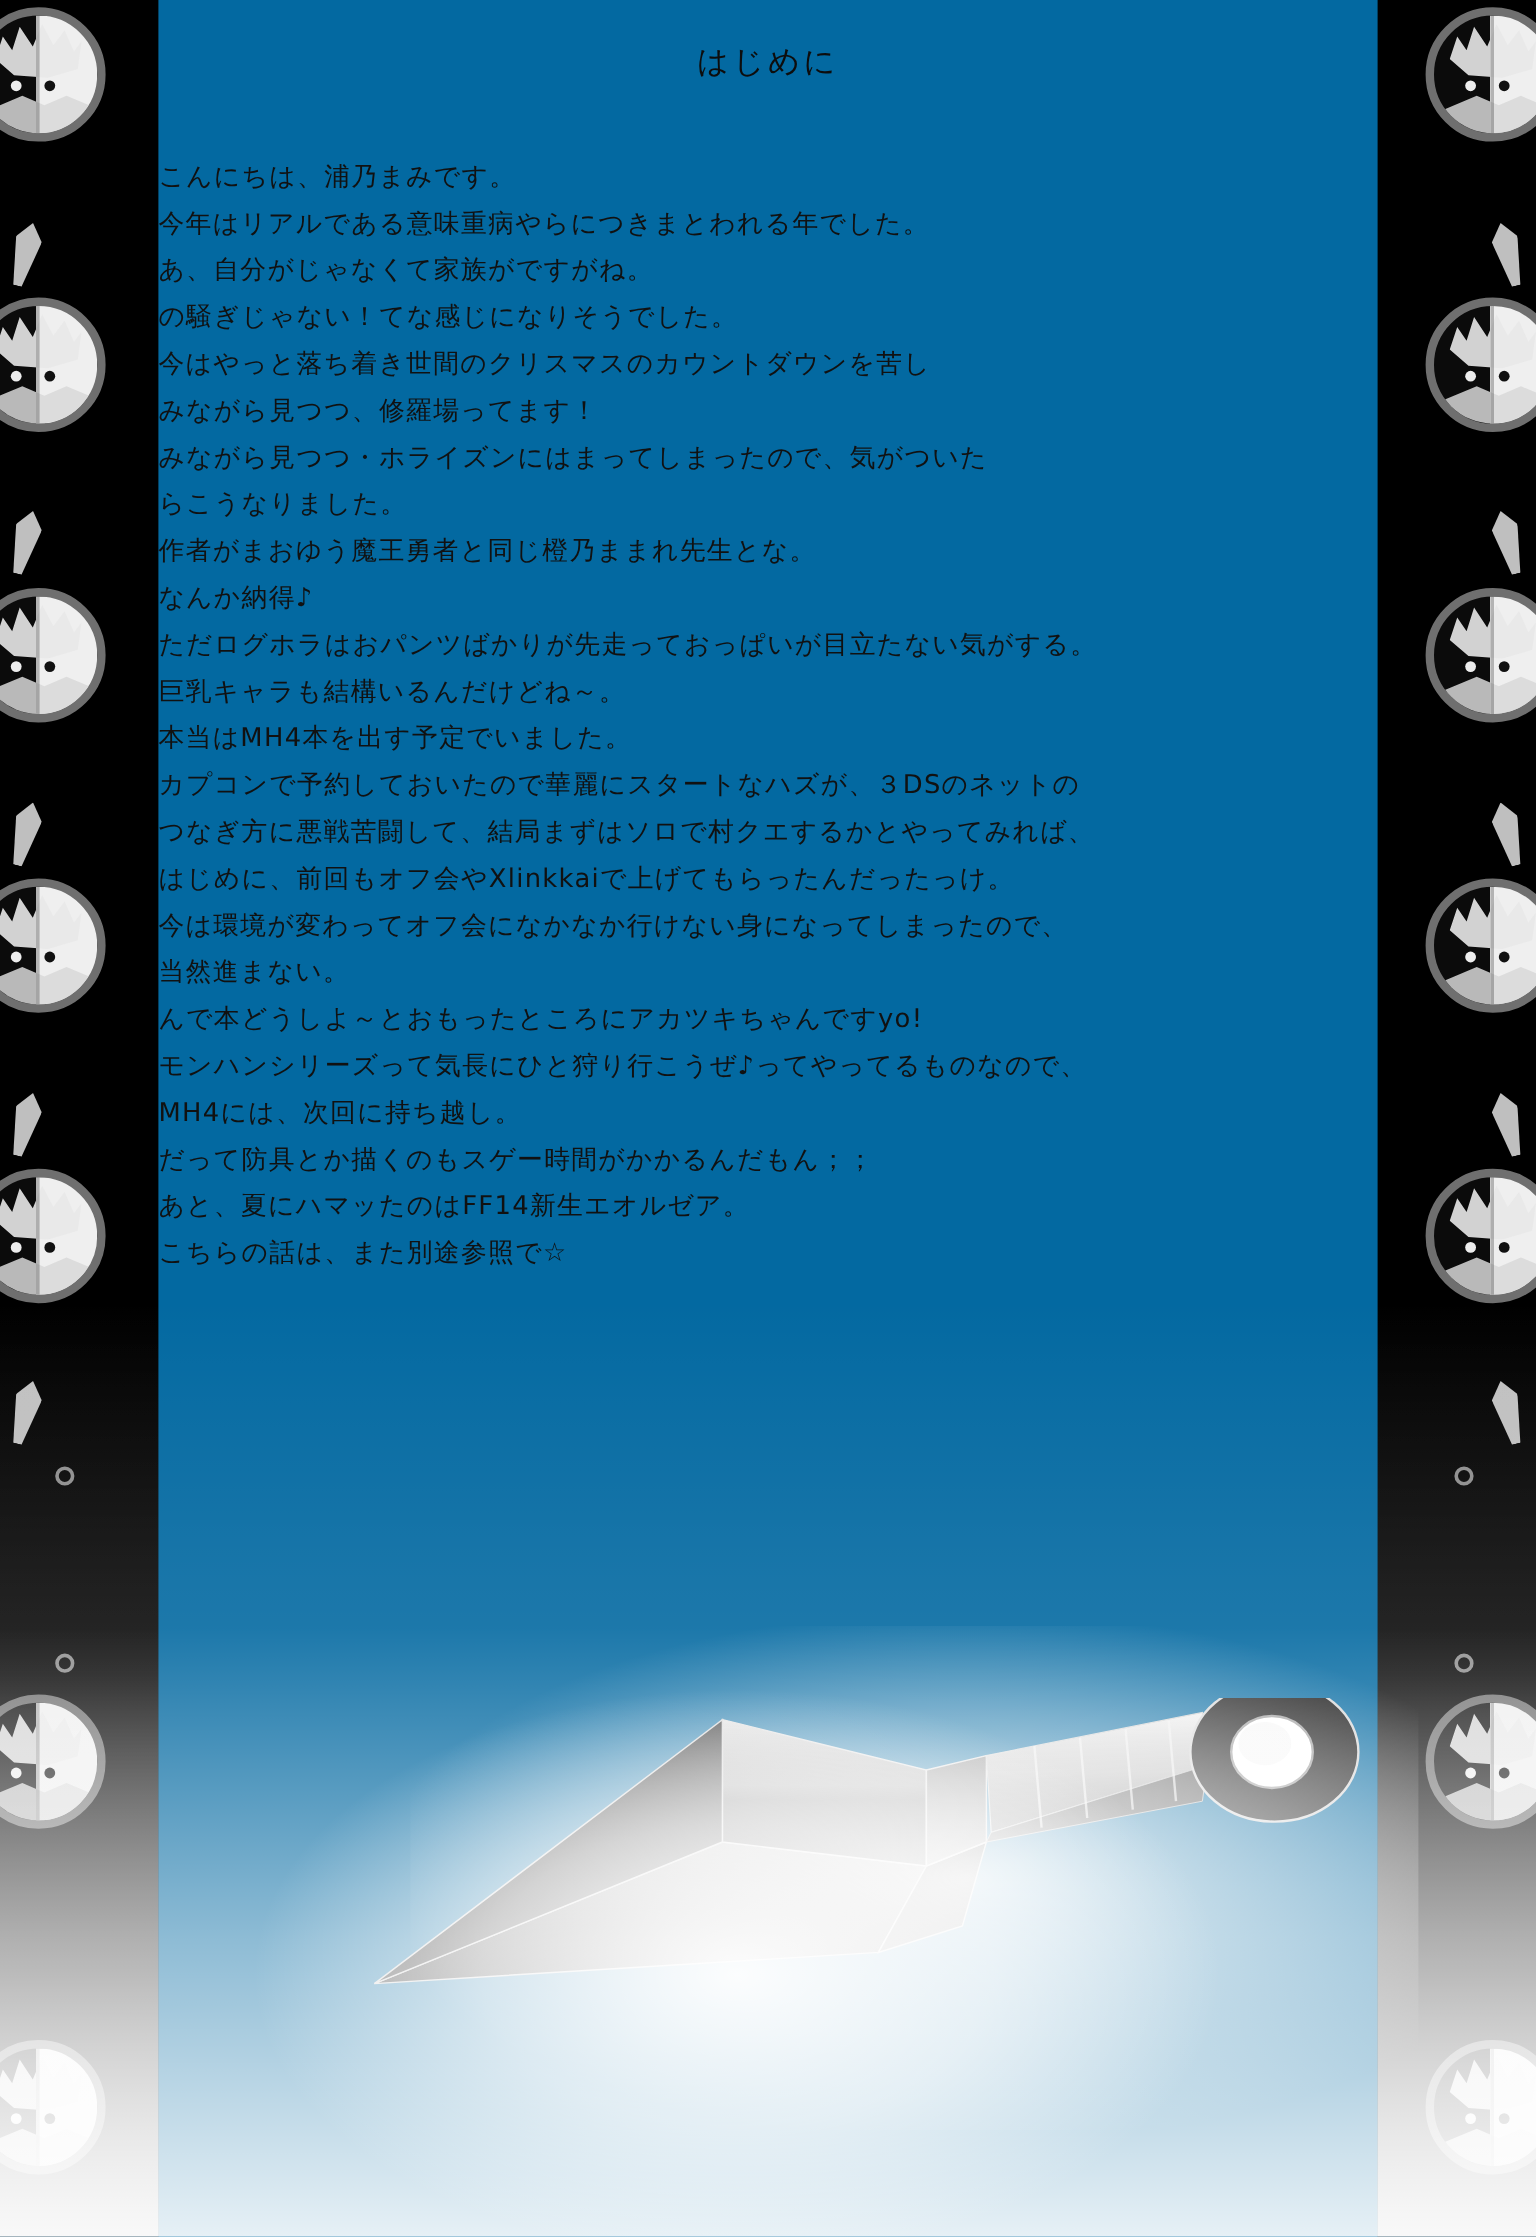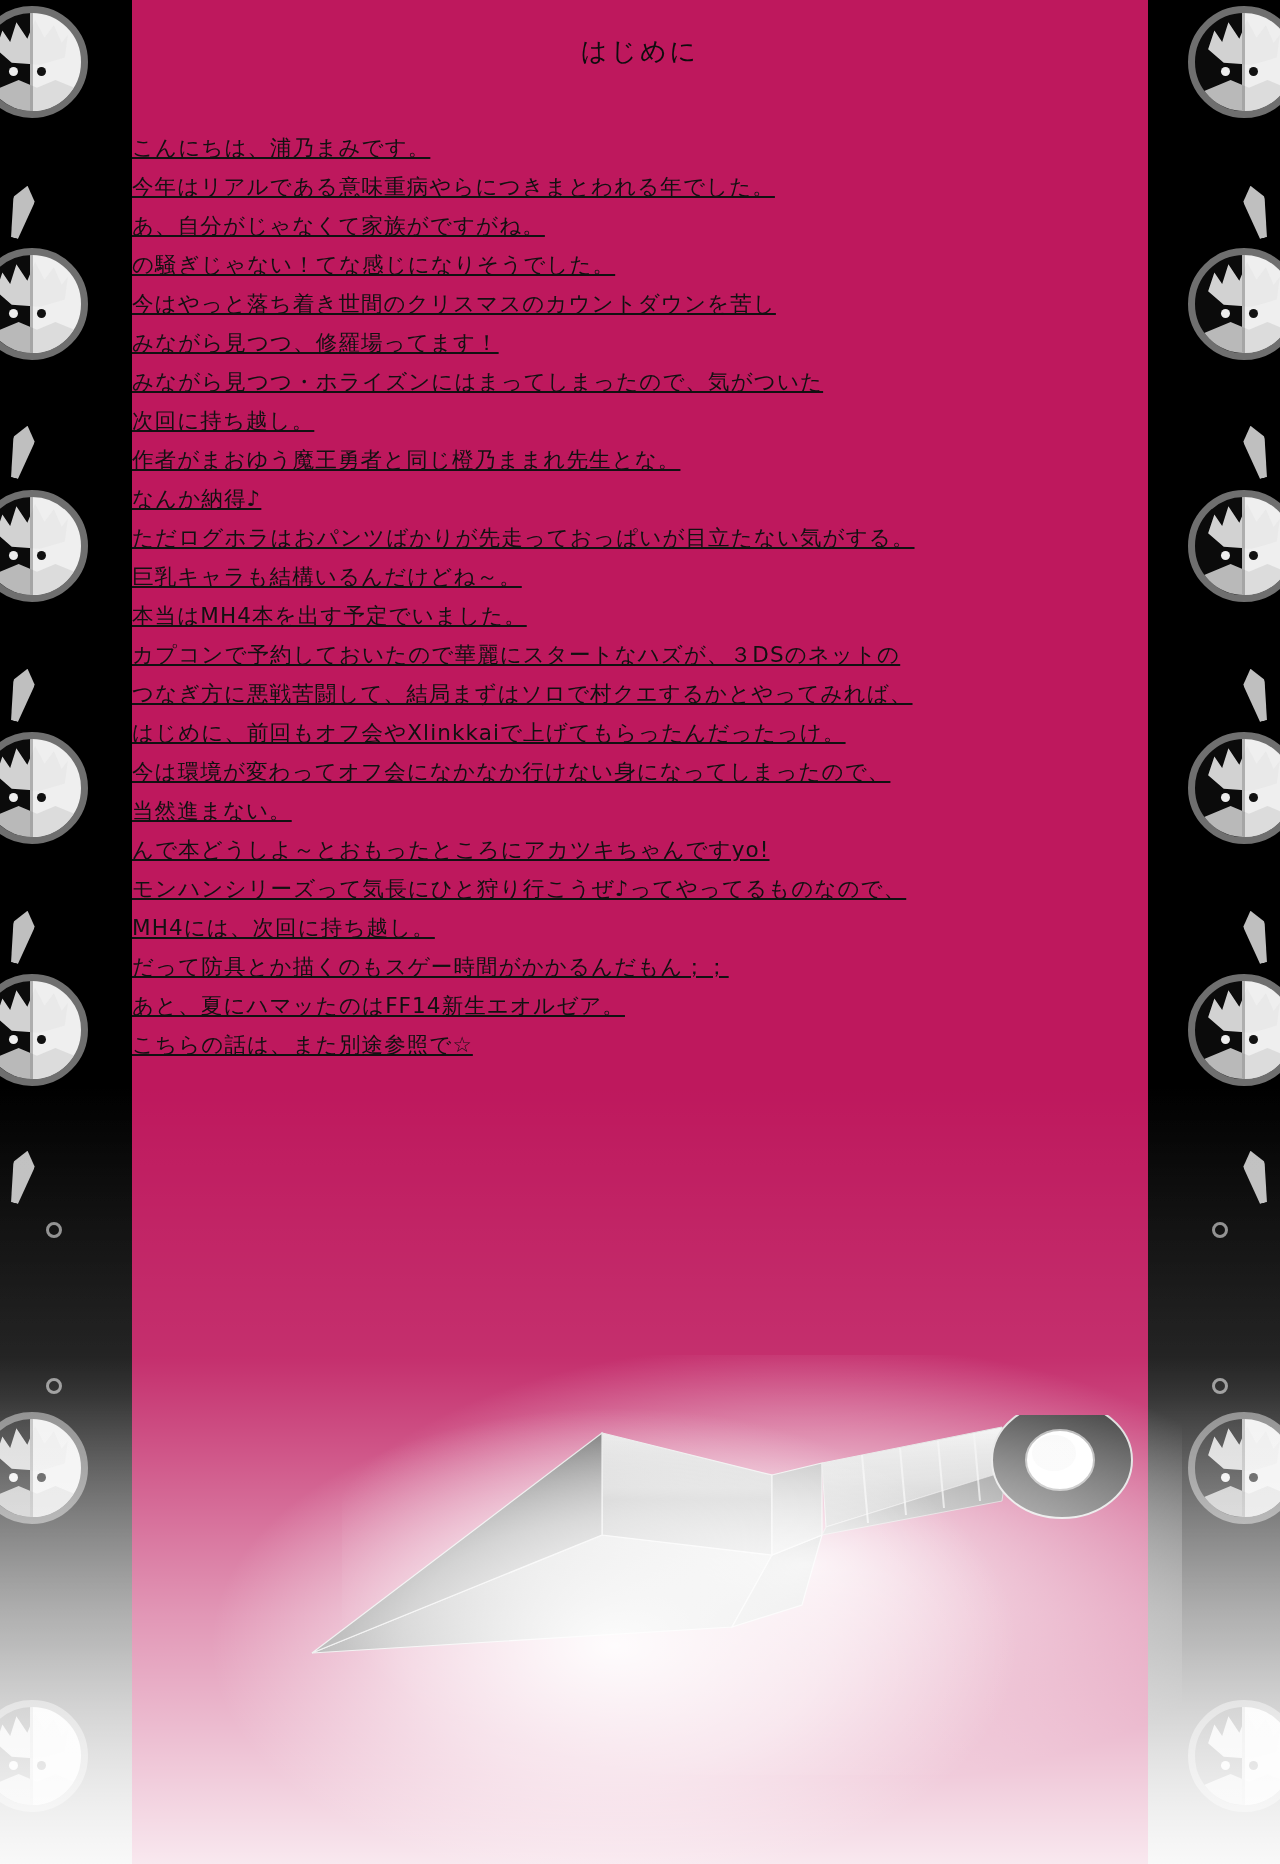--- a/index.html
+++ b/index.html
@@ -5,21 +5,21 @@
   html, body {
     margin: 0;
     padding: 0;
     background: #ffffff;
   }
   #page {
     position: relative;
     width: 1280px;
     height: 1864px;
     overflow: hidden;
-    background: #be185d;
+    background: #0369a1;
     font-family: "DejaVu Sans", "Liberation Sans", sans-serif;
   }
 
   
   .side-col {
     position: absolute;
     top: 0;
     width: 132px;
     height: 1864px;
     background: #000;
@@ -138,21 +138,20 @@
     left: 0;
     width: 1000px;
     padding-left: 0;
   }
   .body-text .line {
     font-size: 21.5px;
     line-height: 39px;
     color: #111;
     white-space: pre;
     letter-spacing: 1.1px;
-    text-decoration: underline;
   }
 
   
   .kunai {
     position: absolute;
     left: 170px;
     top: 1415px;
     width: 890px;
     height: 300px;
     pointer-events: none;
@@ -345,21 +344,21 @@
     <div class="doc-title">はじめに</div>
 
     <div class="body-text">
       <div class="line">こんにちは、浦乃まみです。</div>
       <div class="line">今年はリアルである意味重病やらにつきまとわれる年でした。</div>
       <div class="line">あ、自分がじゃなくて家族がですがね。</div>
       <div class="line">の騒ぎじゃない！てな感じになりそうでした。</div>
       <div class="line">今はやっと落ち着き世間のクリスマスのカウントダウンを苦し</div>
       <div class="line">みながら見つつ、修羅場ってます！</div>
       <div class="line">みながら見つつ・ホライズンにはまってしまったので、気がついた</div>
-      <div class="line">次回に持ち越し。</div>
+      <div class="line">らこうなりました。</div>
       <div class="line">作者がまおゆう魔王勇者と同じ橙乃ままれ先生とな。</div>
       <div class="line">なんか納得♪</div>
       <div class="line">ただログホラはおパンツばかりが先走っておっぱいが目立たない気がする。</div>
       <div class="line">巨乳キャラも結構いるんだけどね～。</div>
       <div class="line">本当はMH4本を出す予定でいました。</div>
       <div class="line">カプコンで予約しておいたので華麗にスタートなハズが、３DSのネットの</div>
       <div class="line">つなぎ方に悪戦苦闘して、結局まずはソロで村クエするかとやってみれば、</div>
       <div class="line">はじめに、前回もオフ会やXlinkkaiで上げてもらったんだったっけ。</div>
       <div class="line">今は環境が変わってオフ会になかなか行けない身になってしまったので、</div>
       <div class="line">当然進まない。</div>

